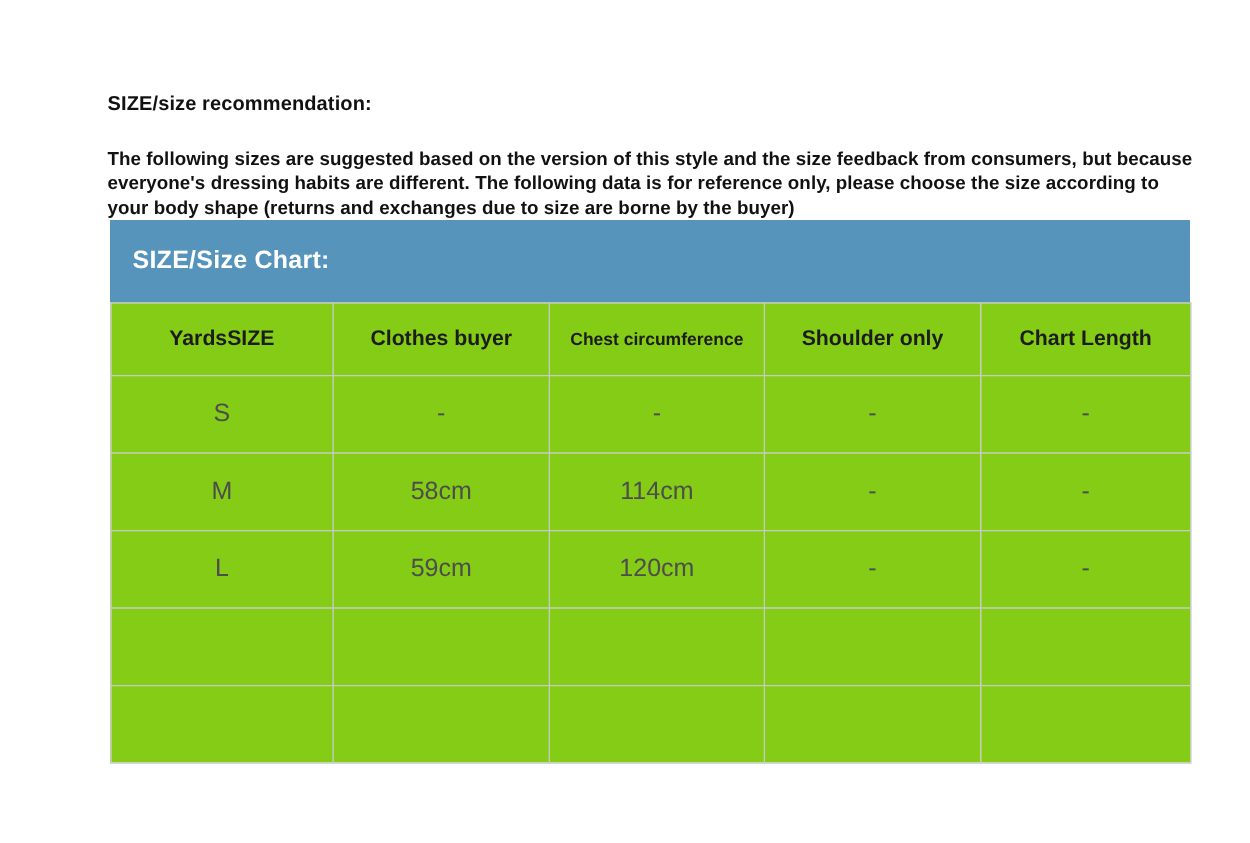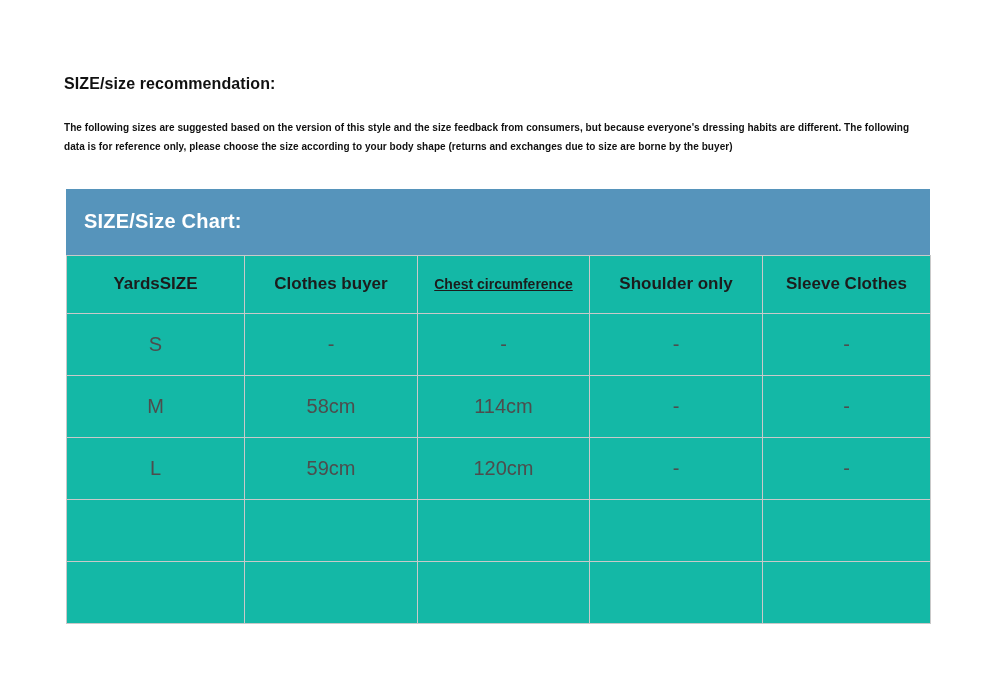--- a/index.html
+++ b/index.html
@@ -7,39 +7,38 @@
     width: 1000px;
     height: 674px;
     background: #ffffff;
     font-family: "Liberation Sans", sans-serif;
     overflow: hidden;
   }
   .page {
     position: relative;
     width: 1000px;
     height: 674px;
-    padding: 75px 0 0 64px;
+    padding: 75px 0 0 86px;
   }
   .heading {
     font-size: 16px;
     font-weight: bold;
     color: #111111;
     letter-spacing: 0.1px;
   }
   .intro {
     margin-top: 25px;
     width: 868px;
-    font-size: 10px;
+    font-size: 15px;
     font-weight: bold;
     line-height: 19.3px;
     color: #111111;
     letter-spacing: 0.05px;
   }
   .chart {
-    margin-top: 32px;
     margin-left: 2px;
     width: 864px;
   }
   .caption {
     height: 66px;
     background: #5694BB;
     color: #ffffff;
     font-size: 20px;
     font-weight: bold;
     display: flex;
@@ -49,31 +48,30 @@
   }
   table {
     width: 864px;
     border-collapse: collapse;
     table-layout: fixed;
   }
   th, td {
     border: 1px solid #c9c9c9;
     text-align: center;
     vertical-align: middle;
-    background: #14b8a6;
+    background: #84cc16;
   }
   thead th {
     height: 58px;
     font-size: 17px;
     font-weight: bold;
     color: #1c1c1c;
   }
   thead th.small-header {
     font-size: 14px;
-    text-decoration: underline;
   }
   tbody td {
     height: 62px;
     font-size: 20px;
     font-weight: normal;
     color: #4d4d4d;
   }
   col.c0 { width: 178px; }
   col.c1 { width: 173px; }
   col.c2 { width: 172px; }
@@ -100,21 +98,21 @@
           <col class="c2">
           <col class="c3">
           <col class="c4">
       </colgroup>
       <thead>
         <tr>
           <th>YardsSIZE</th>
           <th>Clothes buyer</th>
           <th class="small-header">Chest circumference</th>
           <th>Shoulder only</th>
-          <th>Sleeve Clothes</th>
+          <th>Chart Length</th>
         </tr>
       </thead>
       <tbody>
         <tr>
           <td>S</td>
           <td>-</td>
           <td>-</td>
           <td>-</td>
           <td>-</td>
         </tr>

